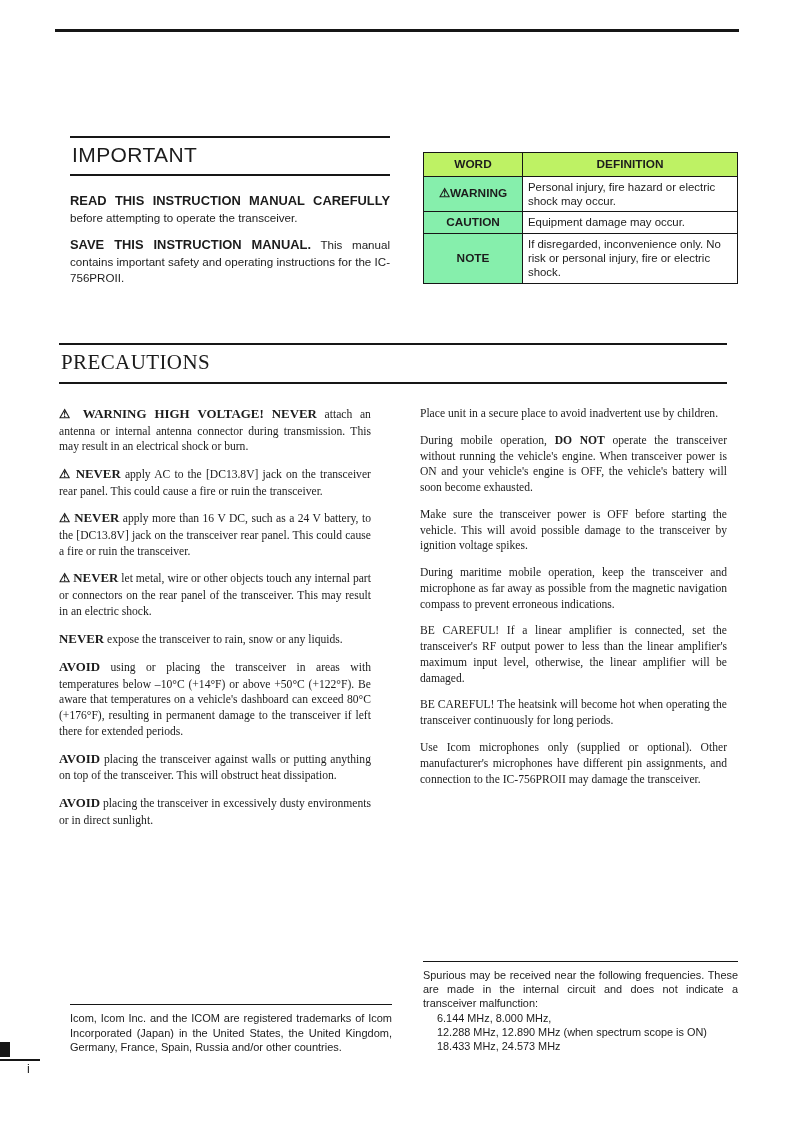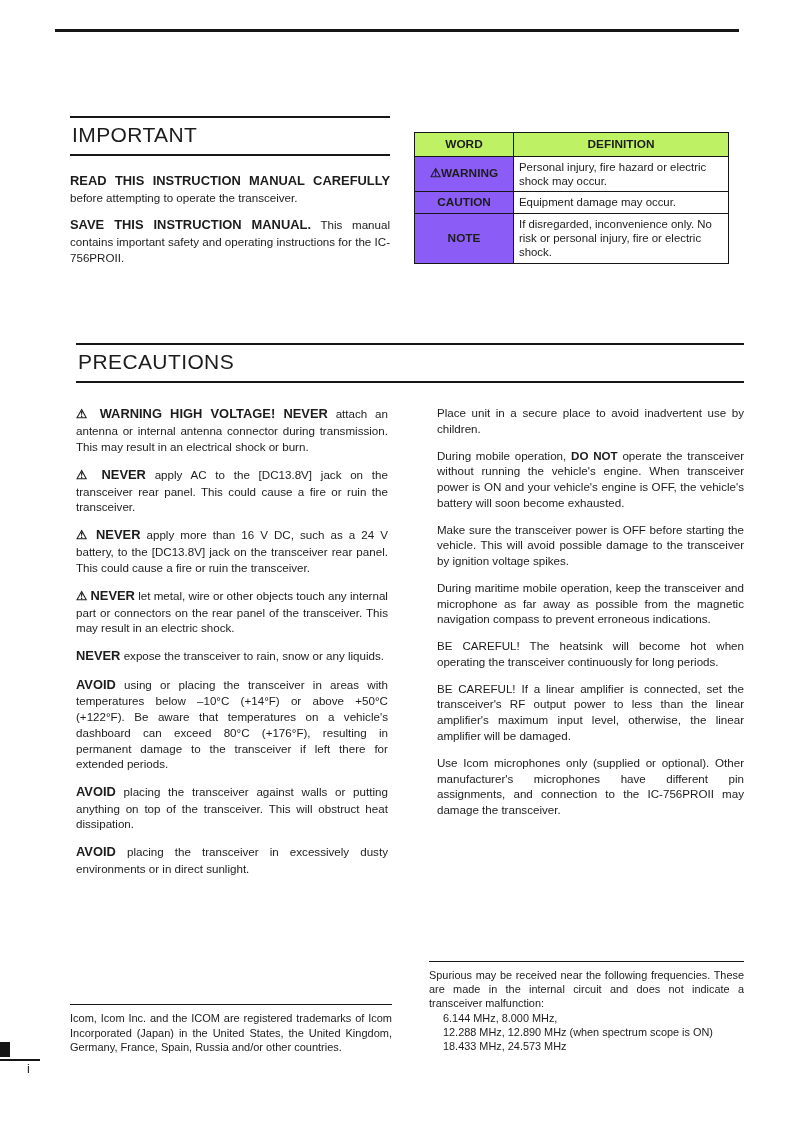--- a/index.html
+++ b/index.html
@@ -3,56 +3,56 @@
 <meta charset="utf-8">
 <style>
   html,body{margin:0;padding:0;background:#e8e8e8;}
   .page{
     position:relative;width:793px;height:1122px;background:#ffffff;
     font-family:"Liberation Sans", sans-serif;color:#1c1c1c;overflow:hidden;
     margin:0 auto;
   }
   .top-rule{position:absolute;left:55px;top:29px;width:684px;height:2.5px;background:#161616;}
 
-  .header-section{position:absolute;left:70px;top:116px;width:668px;display:flex;gap:24px;}
+  .header-section{position:absolute;left:70px;top:136px;width:668px;display:flex;gap:33px;}
   .hcol-left{width:320px;}
   .hcol-right{width:315px;}
 
   .sec-heading{
     border-top:2px solid #161616;border-bottom:2px solid #161616;
     font-size:21px;font-weight:400;letter-spacing:.4px;
     padding:5px 2px 7px 2px;
   }
 
   .body-text{font-size:11.6px;line-height:1.36;text-align:justify;}
   .para{margin:5px 0 11px 0;}
   .para:last-child{margin-bottom:0;}
   .mt-first{margin-top:16px;}
   .lead-lg{font-weight:700;font-size:12.9px;}
   .wsym{font-weight:700;font-size:12.5px;}
 
   .def-table{margin-top:16px;width:100%;border-collapse:collapse;font-size:11.4px;line-height:1.25;text-align:left;}
   .def-table th{background:#bef264;border:1.6px solid #161616;font-size:11.8px;font-weight:700;padding:4px 4px;text-align:center;}
   .def-table td{border:1.6px solid #161616;padding:3px 5px;vertical-align:middle;}
-  .word-cell{background:#8b5cf6;width:88px;text-align:center !important;font-weight:700;font-size:11.8px;white-space:nowrap;}
+  .word-cell{background:#86efac;width:88px;text-align:center !important;font-weight:700;font-size:11.8px;white-space:nowrap;}
 
-  .precautions{position:absolute;left:76px;top:343px;width:668px;}
+  .precautions{position:absolute;left:59px;top:343px;width:668px;font-family:Liberation Serif, serif;}
   .prec-cols{display:flex;gap:49px;margin-top:17px;}
   .pcol-left{width:320px;}
   .pcol-right{width:315px;}
 
   .footnote-left{
     position:absolute;left:70px;top:1004px;width:322px;
     border-top:1.5px solid #161616;padding-top:6px;
     font-size:11px;line-height:1.33;text-align:justify;
   }
   .footnote-right{
     position:absolute;left:423px;top:961px;width:315px;
     border-top:1.5px solid #161616;padding-top:6px;
-    font-size:10.9px;line-height:1.3;text-align:justify;margin-left:6px;
+    font-size:10.9px;line-height:1.3;text-align:justify;
   }
   .freq-line{padding-left:14px;text-align:left;}
 
   .edge-tab{position:absolute;left:0;top:1042px;width:10px;height:15px;background:#161616;}
   .pagenum-rule{position:absolute;left:0;top:1059px;width:40px;height:1.5px;background:#161616;}
   .pagenum{position:absolute;left:27px;top:1062px;font-size:12.5px;}
 </style>
 </head>
 <body>
 
@@ -109,22 +109,22 @@
         <p class="para"><b class="lead-lg">AVOID</b><span> using or placing the transceiver in areas with temperatures below –10°C (+14°F) or above +50°C (+122°F). Be aware that temperatures on a vehicle's dashboard can exceed 80°C (+176°F), resulting in permanent damage to the transceiver if left there for extended periods.</span></p>
         <p class="para"><b class="lead-lg">AVOID</b><span> placing the transceiver against walls or putting anything on top of the transceiver. This will obstruct heat dissipation.</span></p>
         <p class="para"><b class="lead-lg">AVOID</b><span> placing the transceiver in excessively dusty environments or in direct sunlight.</span></p>
       </div>
 
       <div class="pcol-right">
         <p class="para"><span>Place unit in a secure place to avoid inadvertent use by children.</span><b></b><span></span></p>
         <p class="para"><span>During mobile operation, </span><b>DO NOT</b><span> operate the transceiver without running the vehicle's engine. When transceiver power is ON and your vehicle's engine is OFF, the vehicle's battery will soon become exhausted.</span></p>
         <p class="para"><span>Make sure the transceiver power is OFF before starting the vehicle. This will avoid possible damage to the transceiver by ignition voltage spikes.</span><b></b><span></span></p>
         <p class="para"><span>During maritime mobile operation, keep the transceiver and microphone as far away as possible from the magnetic navigation compass to prevent erroneous indications.</span><b></b><span></span></p>
+        <p class="para"><span>BE CAREFUL! If a linear amplifier is connected, set the transceiver's RF output power to less than the linear amplifier's maximum input level, otherwise, the linear amplifier will be damaged.</span><b></b><span></span></p>
         <p class="para"><span>BE CAREFUL! The heatsink will become hot when operating the transceiver continuously for long periods.</span><b></b><span></span></p>
-        <p class="para"><span>BE CAREFUL! If a linear amplifier is connected, set the transceiver's RF output power to less than the linear amplifier's maximum input level, otherwise, the linear amplifier will be damaged.</span><b></b><span></span></p>
         <p class="para"><span>Use Icom microphones only (supplied or optional). Other manufacturer's microphones have different pin assignments, and connection to the IC-756PROII may damage the transceiver.</span><b></b><span></span></p>
       </div>
 
     </div>
   </div>
 
   <div class="footnote-left">Icom, Icom Inc. and the ICOM are registered trademarks of Icom Incorporated (Japan) in the United States, the United Kingdom, Germany, France, Spain, Russia and/or other countries.</div>
 
   <div class="footnote-right">
     <div>Spurious may be received near the following frequencies. These are made in the internal circuit and does not indicate a transceiver malfunction:</div>

